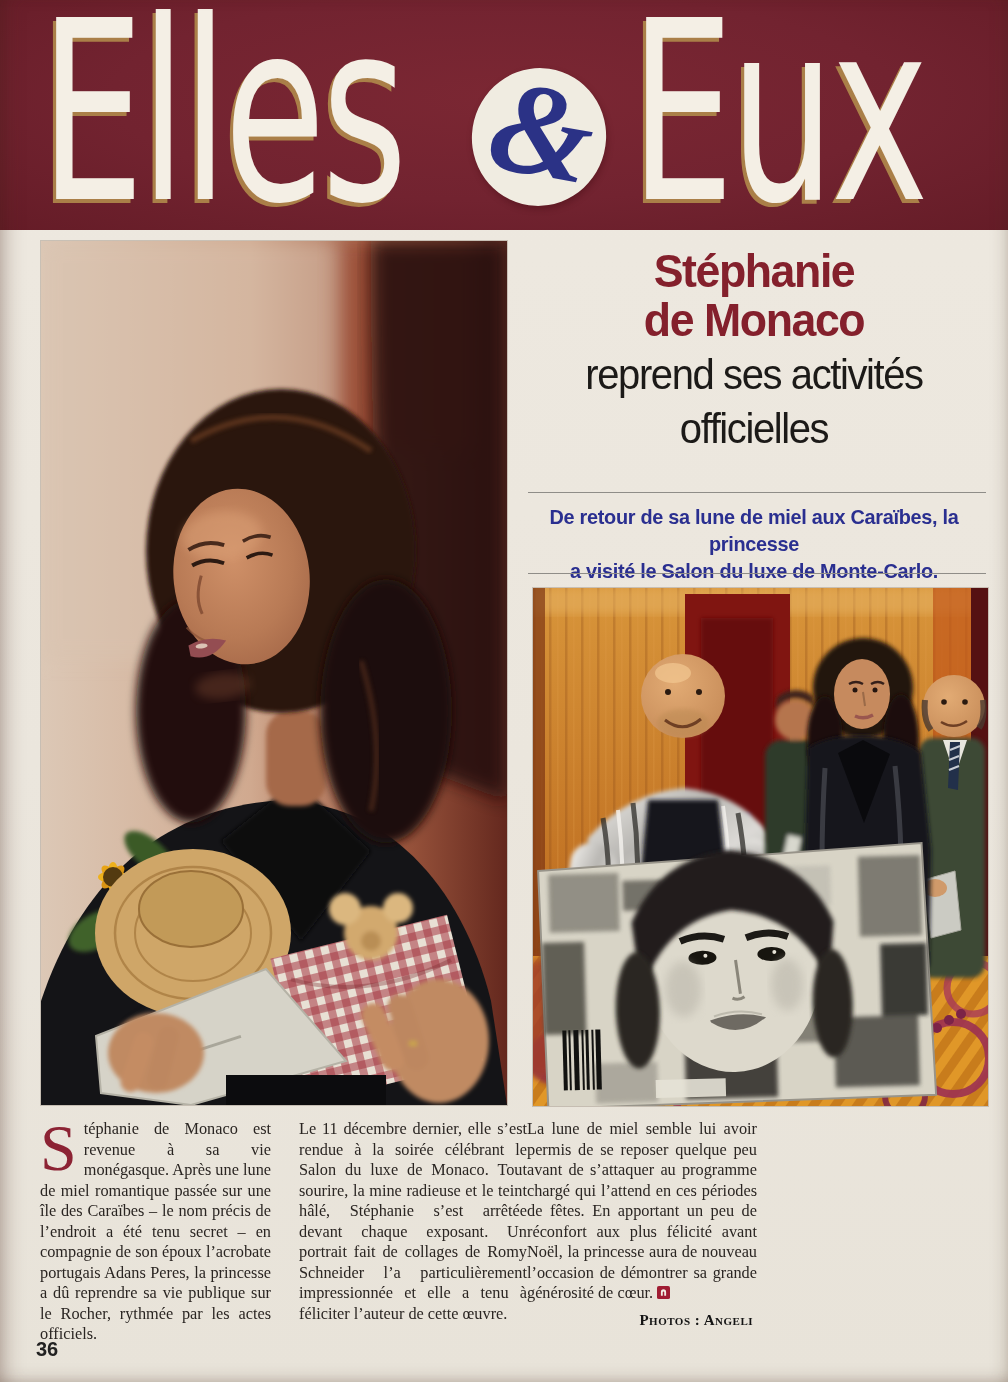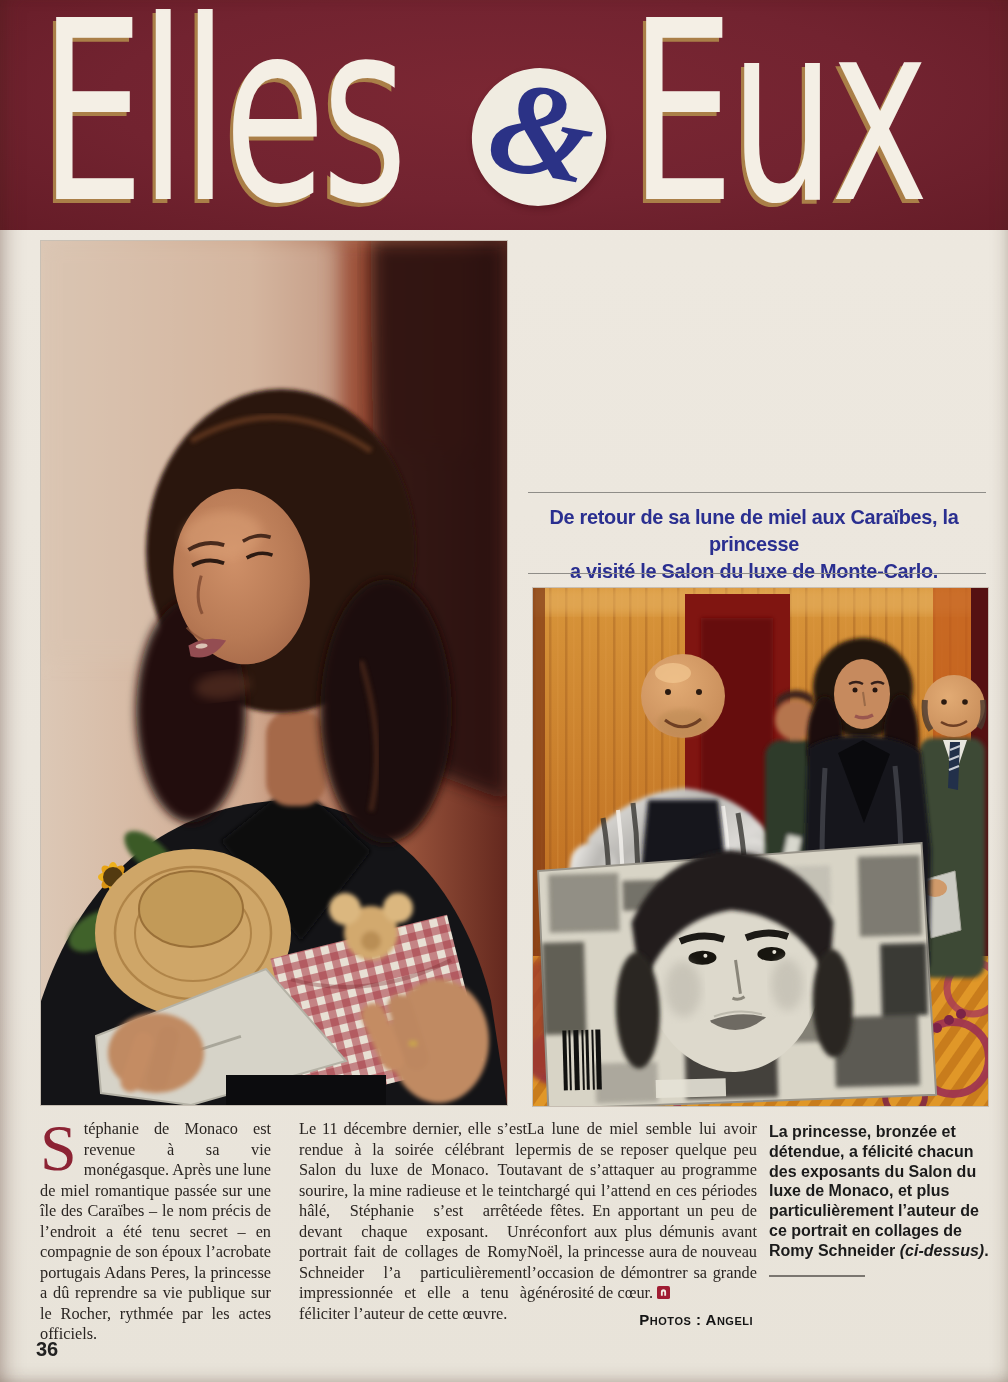--- a/index.html
+++ b/index.html
@@ -71,21 +71,21 @@
   .col1{left:40px;width:231px;}
   .col2{left:299px;width:228px;}
   .col3{left:527px;width:230px;}
   .dropcap{
     float:left;font-family:"Liberation Serif",serif;font-weight:400;
     font-size:66px;line-height:50px;padding:4px 7px 0 0;color:#8c2334;
   }
   .endmark{display:inline-block;width:13px;height:13px;vertical-align:-1px;margin-left:4px;}
   .credit{
     margin-top:6px;text-align:right;padding-right:4px;
-    font-family:Liberation Sans, sans-serif;font-weight:bold;font-size:15px;
+    font-family:Liberation Serif, serif;font-weight:bold;font-size:15px;
     font-variant:small-caps;letter-spacing:.5px;color:#141414;
   }
   .caption{
     position:absolute;left:769px;top:1122px;width:223px;
     font-family:"Liberation Sans",sans-serif;font-weight:bold;
     font-size:16px;line-height:19.8px;color:#1b1b1b;text-align:left;
   }
   .caption .it{font-style:italic;}
   .caption-rule{margin-top:14px;width:96px;border-top:2px solid #55524c;opacity:.75;}
   .pagenum{
@@ -209,20 +209,26 @@
           <rect x="368" y="800" width="8" height="5" fill="#caa64a"></rect>
           <ellipse cx="115" cy="812" rx="48" ry="40" fill="#c08a62"></ellipse>
           <rect x="86" y="790" width="20" height="62" rx="10" fill="#c48c64" transform="rotate(18 96 821)"></rect>
           <rect x="112" y="785" width="20" height="64" rx="10" fill="#bd8760" transform="rotate(14 122 817)"></rect>
         </g>
         <rect x="185" y="834" width="160" height="30" fill="#0c0c0e"></rect>
       </g>
     </svg>
   </figure>
 
+  <section class="headline">
+    <div class="name">Stéphanie</div>
+    <div class="name">de Monaco</div>
+    <div class="sub">reprend ses activités</div>
+    <div class="sub">officielles</div>
+  </section>
 
   <div class="rule rule1"></div>
   <div class="deck">
     <div>De retour de sa lune de miel aux Caraïbes, la princesse</div>
     <div>a visité le Salon du luxe de Monte-Carlo.</div>
   </div>
   <div class="rule rule2"></div>
 
   <figure class="photo photo-right">
     <svg width="455" height="518" viewBox="0 0 455 518">
@@ -384,27 +390,23 @@
 
   <div class="bodycol col1">
     <span class="dropcap">S</span><span>téphanie de Monaco est revenue à sa vie monégasque. Après une lune de miel romantique passée sur une île des Caraïbes – le nom précis de l’endroit a été tenu secret – en compagnie de son époux l’acrobate portugais Adans Peres, la princesse a dû reprendre sa vie publique sur le Rocher, rythmée par les actes officiels.</span>
   </div>
 
   <div class="bodycol col2">
     <span>Le 11 décembre dernier, elle s’est rendue à la soirée célébrant le Salon du luxe de Monaco. Tout sourire, la mine radieuse et le teint hâlé, Stéphanie s’est arrêtée devant chaque exposant. Un portrait fait de collages de Romy Schneider l’a particulièrement impressionnée et elle a tenu à féliciter l’auteur de cette œuvre.</span>
   </div>
 
   <div class="bodycol col3">
-    <span>La lune de miel semble lui avoir permis de se reposer quelque peu avant de s’attaquer au programme chargé qui l’attend en ces périodes de fêtes. En apportant un peu de réconfort aux plus démunis avant Noël, la princesse aura de nouveau l’occasion de démontrer sa grande générosité de cœur.</span><svg class="endmark" viewBox="0 0 14 14">
+    <span>La lune de miel semble lui avoir permis de se reposer quelque peu avant de s’attaquer au programme chargé qui l’attend en ces périodes de fêtes. En apportant un peu de réconfort aux plus félicité avant Noël, la princesse aura de nouveau l’occasion de démontrer sa grande générosité de cœur.</span><svg class="endmark" viewBox="0 0 14 14">
         <rect width="14" height="14" rx="2" fill="#a01d33"></rect>
         <path d="M4.2,10.5 V6.4 a2.8,2.8 0 0 1 5.6,0 V10.5 H7.8 V6.6 a0.8,0.8 0 0 0 -1.6,0 V10.5 Z" fill="#f2eee4"></path>
       </svg>
     <div class="credit">Photos : Angeli</div>
   </div>
 
-  <div class="caption">
-    <span>La princesse, bronzée et détendue, a félicité chacun des exposants du Salon du luxe de Monaco, et plus particulièrement l’auteur de ce portrait en collages de Romy Schneider </span><span class="it">(ci-dessus)</span><span>.</span>
-    <div class="caption-rule"></div>
-  </div>
 
   <div class="pagenum">36</div>
 
 </div>
 
 </body></html>

